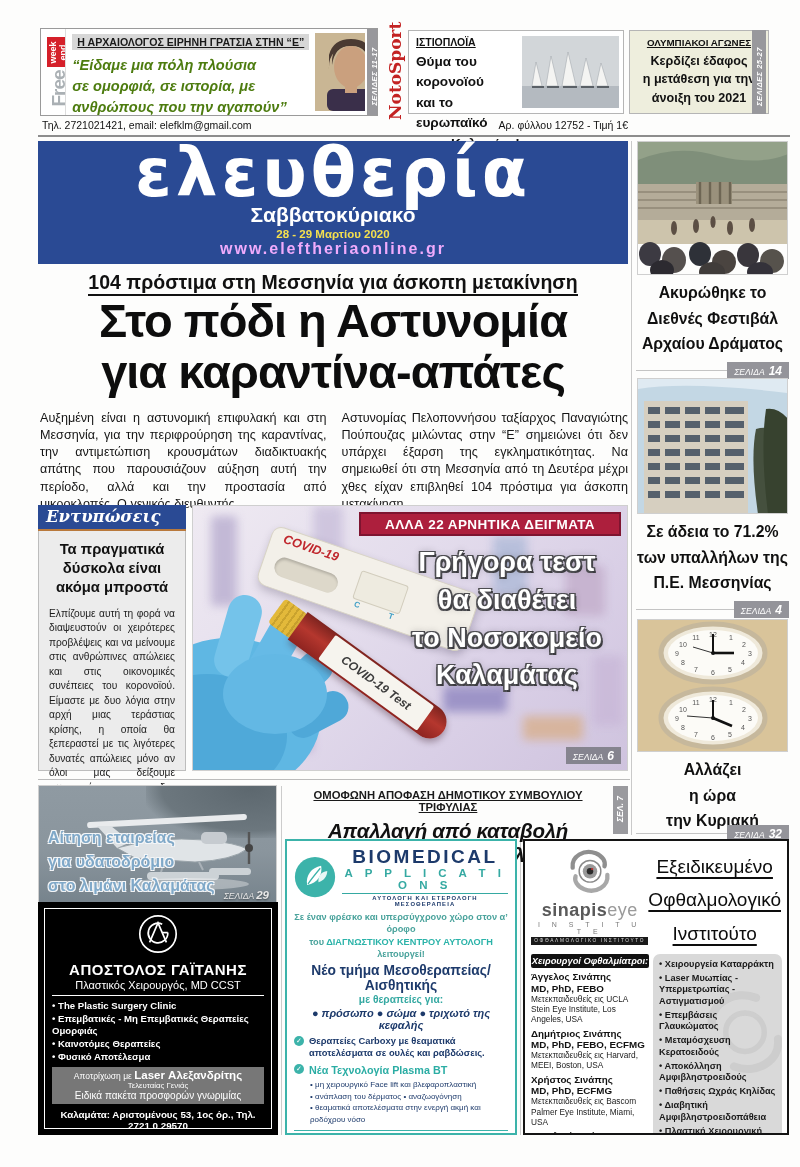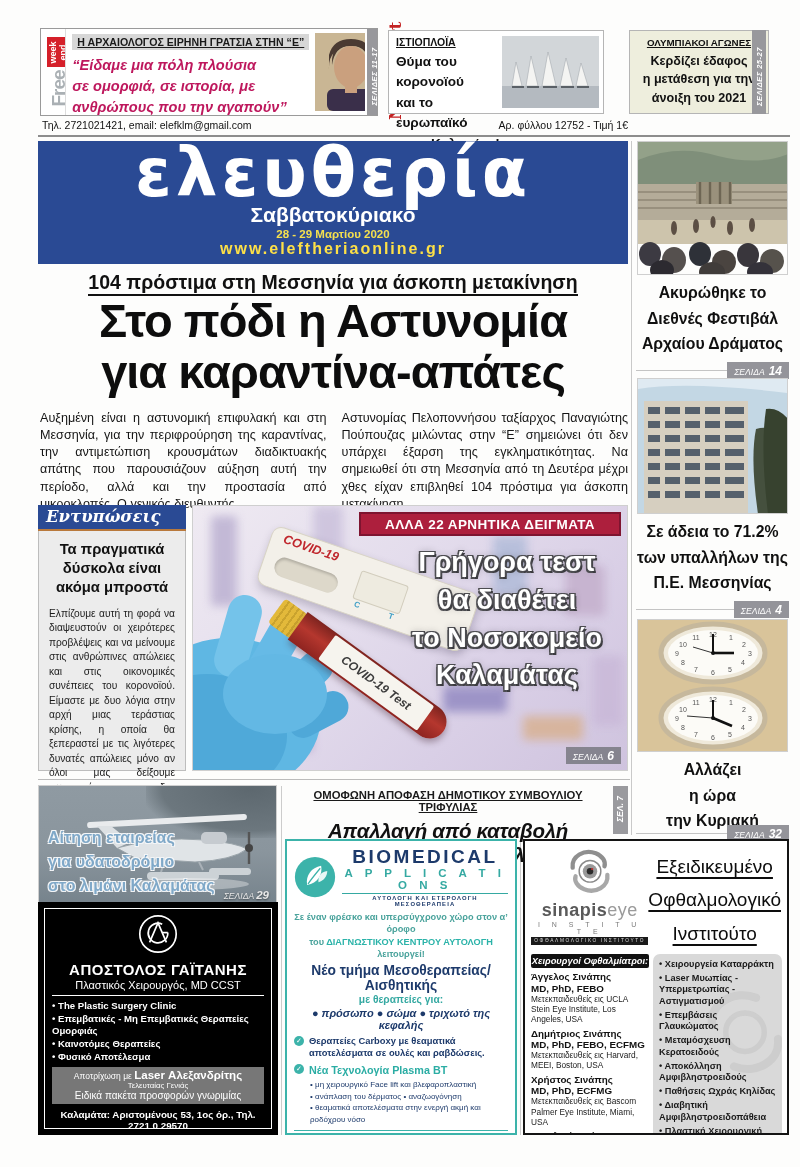--- a/index.html
+++ b/index.html
@@ -9,50 +9,50 @@
 
   
   .t1 { position:absolute; left:40px; top:28px; width:338px; height:88px; border:1px solid #9a9a9a; display:flex; background:#fff; }
   .fw { width:36px; height:100%; position:relative; overflow:hidden; border-right:1px solid #ddd; }
   .fw-rot { position:absolute; left:0; top:86px; width:86px; height:36px; transform:rotate(-90deg); transform-origin:0 0;
             display:flex; align-items:center; justify-content:center; gap:3px; }
   .fw-free { font-size:19px; font-weight:800; color:#aab0b4; letter-spacing:-1px; }
   .fw-red { background:#d5202a; color:#fff; font-size:9px; font-weight:800; line-height:1.1; padding:2px 4px; text-align:center; }
   .t1mid { flex:1; padding:5px 6px 4px 6px; }
   .t1kick { background:#d7d7d7; color:#1a1a1a; font-size:10.6px; font-weight:800; padding:2px 5px; text-decoration:underline; white-space:nowrap; }
-  .t1quote { margin-top:5px; font-size:14.6px; font-weight:800; font-style:italic; line-height:1.45; color:#be185d; }
+  .t1quote { margin-top:5px; font-size:14.6px; font-weight:800; font-style:italic; line-height:1.45; color:#4d7c0f; }
   .t1photo { width:72px; margin:4px 2px 4px 0; background:#c9b694; position:relative; overflow:hidden; }
   .vtab { width:14px; background:#98989c; position:relative; overflow:hidden; }
   .vtab span { position:absolute; left:-36px; top:50%; width:86px; text-align:center; transform:rotate(-90deg);
                font-size:7.5px; font-style:italic; font-weight:700; color:#fff; letter-spacing:.5px; }
   .notosport { position:absolute; left:381px; top:28px; width:27px; height:88px; }
   .notosport span { position:absolute; left:-30px; top:38px; width:88px; text-align:center; transform:rotate(-90deg);
                     font-family:"DejaVu Serif", serif; font-weight:800; font-size:17px; color:#c32222; }
-  .t2 { position:absolute; left:388px; top:30px; width:216px; height:84px; border:1px solid #b5b5b5; background:#fff; display:flex; padding:5px 4px 5px 7px; }
+  .t2 { position:absolute; left:408px; top:30px; width:216px; height:84px; border:1px solid #b5b5b5; background:#fff; display:flex; padding:5px 4px 5px 7px; }
   .t2text { width:106px; }
   .t2kick { font-size:10.5px; font-weight:800; text-decoration:underline; margin-bottom:4px; }
   .t2title { font-size:13.6px; font-weight:800; line-height:1.5; }
   .t2photo { flex:1; background:#d4d8da; position:relative; overflow:hidden; }
   .t3 { position:absolute; left:629px; top:30px; width:140px; height:84px; background:#eeeedd; border:1px solid #b5b5b5; text-align:center; padding-top:6px; }
   .t3kick { font-size:9.8px; font-weight:800; text-decoration:underline; }
   .t3title { margin-top:4px; font-size:12.6px; font-weight:800; line-height:1.45; }
   .t3tab { position:absolute; left:752px; top:30px; height:84px; }
   .t3tab.vtab { width:14px; }
 
   
   .contact { position:absolute; left:42px; top:119px; font-size:10.5px; color:#111; }
   .issue { position:absolute; left:420px; top:119px; width:208px; text-align:right; font-size:10.5px; color:#111; }
   .toprule { position:absolute; left:38px; top:135px; width:752px; height:2px; background:#8d8d8d; }
 
   
   .masthead { position:absolute; left:38px; top:141px; width:590px; height:123px; background:#2a4a94; text-align:center; overflow:hidden; }
   .mh-logo { font-family:"DejaVu Sans", sans-serif; font-weight:800; color:#fff; font-size:66px; line-height:62px; letter-spacing:4px; transform:scaleY(1.02); margin-top:2px; }
   .mh-edition { color:#fff; font-weight:800; font-size:21px; margin-top:-2px; }
   .mh-date { color:#f5e04e; font-weight:700; font-size:11.5px; margin-top:1px; }
-  .mh-web { color:#fde047; font-weight:800; font-size:16px; letter-spacing:2px; }
+  .mh-web { color:#f0abfc; font-weight:800; font-size:16px; letter-spacing:2px; }
 
   
   .lead-kick { position:absolute; left:38px; top:271px; width:590px; text-align:center; font-size:19.5px; font-weight:800; }
   .lead-kick span { border-bottom:2.5px solid #111; padding-bottom:1px; }
   .lead-head { position:absolute; left:38px; top:296px; width:590px; text-align:center; font-size:47px; font-weight:800; letter-spacing:-1px; line-height:1.08; color:#0d0d0d; }
   .lead-cols { position:absolute; left:40px; top:410px; width:588px; display:flex; gap:15px; }
   .lead-col { flex:1; font-size:12.6px; line-height:1.36; text-align:justify; color:#151515; }
   .pages-row { display:flex; align-items:center; justify-content:flex-end; gap:6px; margin-top:4px; }
   .pages-row .dash { height:1.5px; background:#9b9b9b; }
   .pages-row .d1 { width:150px; } .pages-row .d2 { width:26px; }

